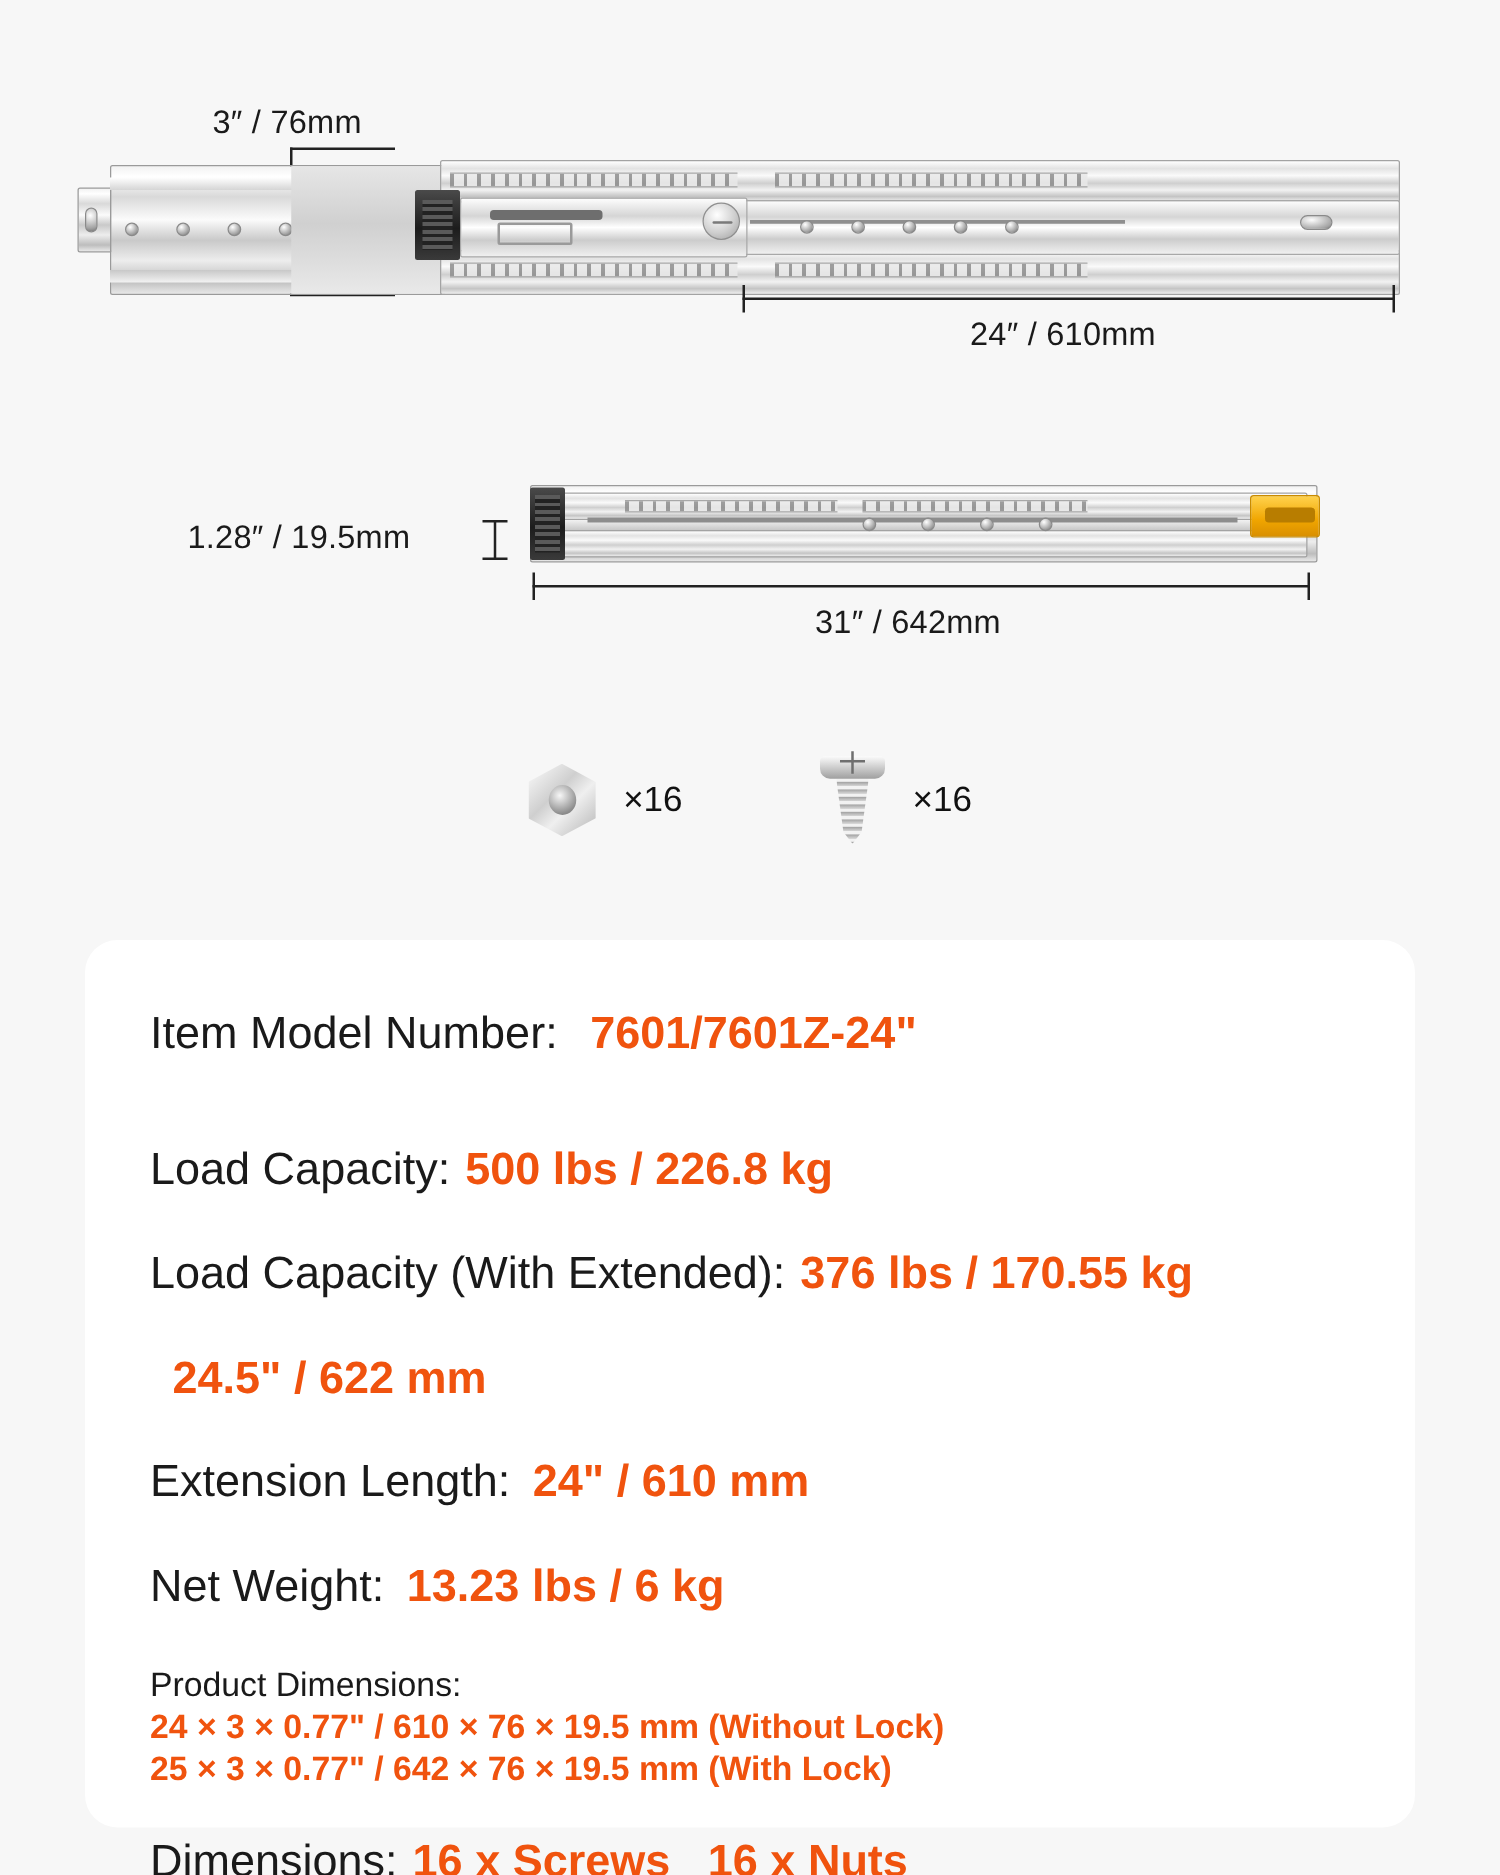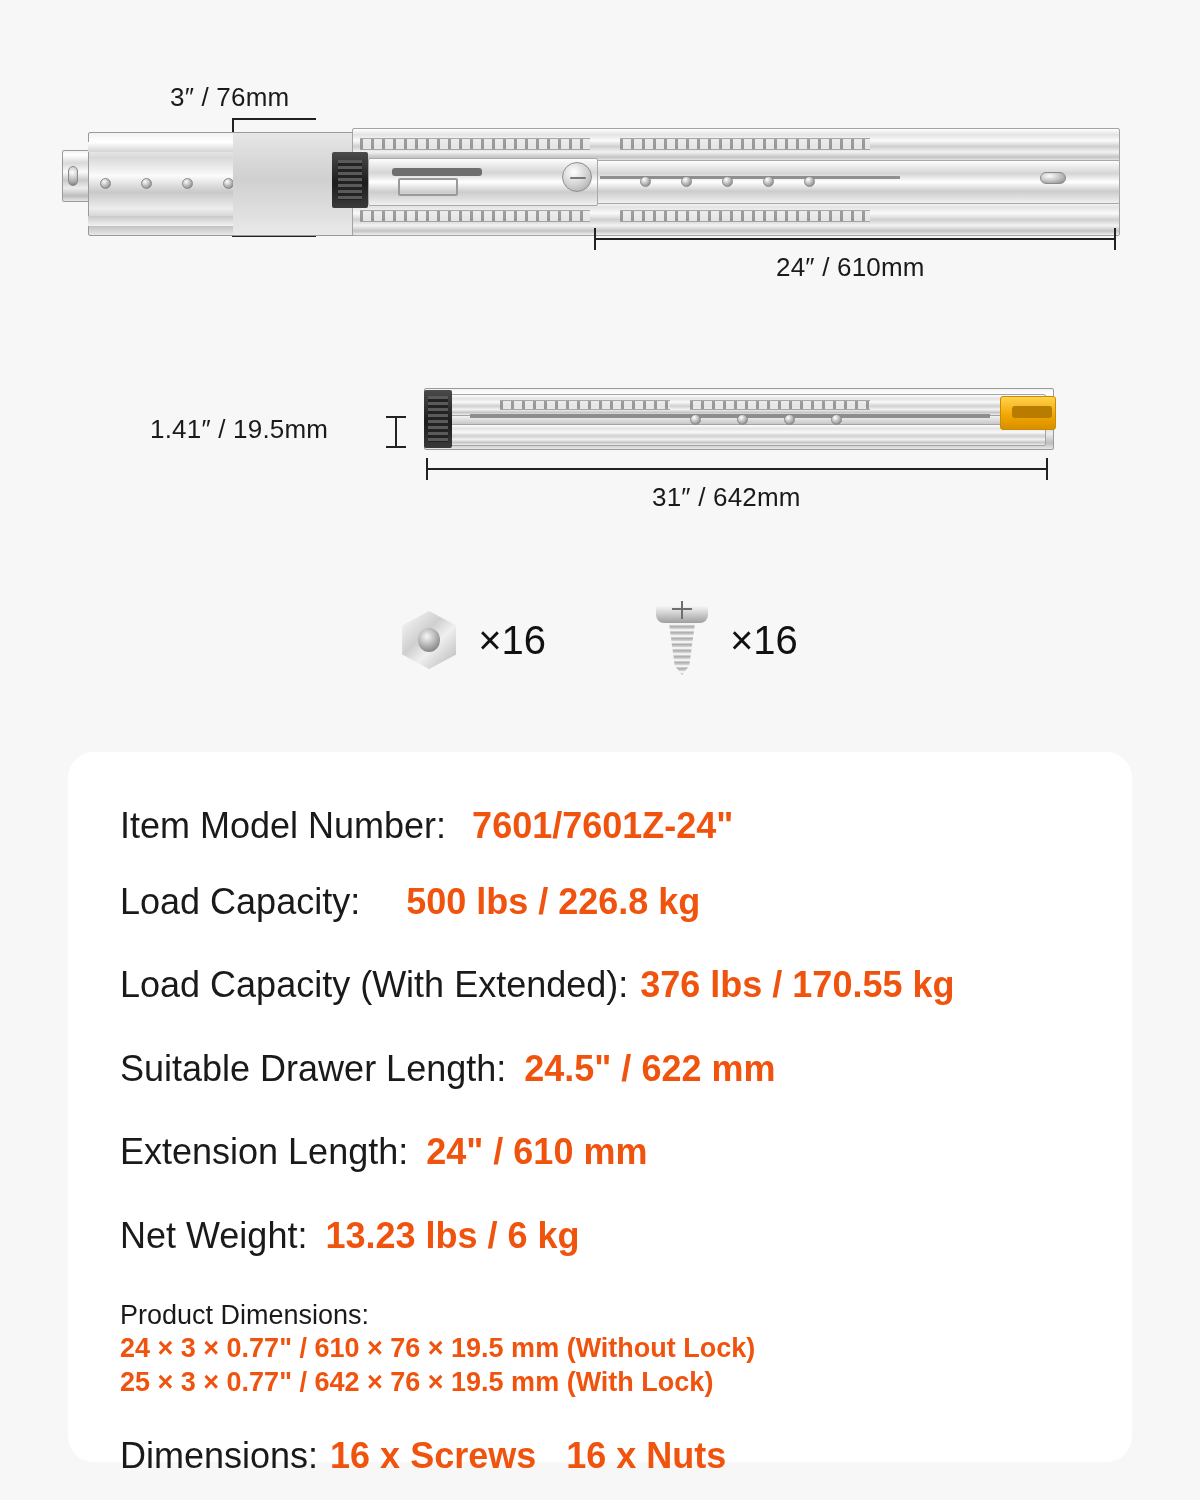--- a/index.html
+++ b/index.html
@@ -130,21 +130,21 @@
     content: "";
     position: absolute; left: 50%; top: -4px; transform: translateX(-50%);
     width: 2px; height: 18px; background: #6f6f6f;
   }
   .screw-shank {
     width: 26px; height: 52px; margin: 0 auto;
     background: repeating-linear-gradient(to bottom,
       #f2f2f2 0px, #f2f2f2 2px, #a8a8a8 3px, #d8d8d8 6px);
     clip-path: polygon(0 0, 100% 0, 78% 82%, 50% 100%, 22% 82%);
   }
-  .count-label { font-size: 40px; color: #111; }
+  .count-label { font-size: 28px; color: #111; }
 
   
   #spec-card {
     position: absolute;
     left: 68px; top: 752px;
     width: 1064px; height: 710px;
     background: #ffffff;
     border-radius: 26px;
   }
   .spec-row {
@@ -219,21 +219,21 @@
   <div class="detent-disc abs" style="left:562px; top:162px;"></div>
 
   <div class="abs tick-v" style="left:594px; top:228px; height:22px;"></div>
   <div class="abs tick-h" style="left:594px; top:238px; width:522px;"></div>
   <div class="abs tick-v" style="left:1114px; top:228px; height:22px;"></div>
   <div class="abs dim-label" style="left:776px; top:252px;">24″ / 610mm</div>
 </div>
 
 <div class="abs" id="bottom-slide-figure" style="left:0; top:330px; width:1200px; height:220px;">
 
-  <div class="abs dim-label" style="left:150px; top:84px;">1.41″ / 19.5mm</div>
+  <div class="abs dim-label" style="left:150px; top:84px;">1.28″ / 19.5mm</div>
   <div class="abs tick-h" style="left:386px; top:86px; width:20px;"></div>
   <div class="abs tick-v" style="left:395px; top:86px; height:32px;"></div>
   <div class="abs tick-h" style="left:386px; top:116px; width:20px;"></div>
 
   <div class="rail-outer abs" style="left:424px; top:58px; width:630px; height:62px;"></div>
   <div class="rail-mid abs" style="left:432px; top:64px; width:614px; height:22px;"></div>
   <div class="rail-mid abs" style="left:432px; top:94px; width:614px; height:22px;"></div>
   <div class="bearing-strip abs" style="left:500px; top:70px; width:170px; height:10px;"></div>
   <div class="bearing-strip abs" style="left:690px; top:70px; width:180px; height:10px;"></div>
   <div class="abs" style="left:470px; top:84px; width:520px; height:4px; background:#8d8d8d;"></div>
@@ -270,32 +270,31 @@
   </div>
 </div>
 
 <div id="spec-card">
 
   <div class="spec-row" style="margin-top:54px;">
     <span class="spec-key">Item Model Number:</span>
     <span class="spec-val" style="margin-left:26px;">7601/7601Z-24"</span>
   </div>
 
-  <div class="spec-row" style="margin-top:36px;gap:34px;">
+  <div class="spec-row" style="margin-top:69px;">
     <span class="spec-key">Load Capacity:</span>
     <span class="spec-val">500 lbs / 226.8 kg</span>
   </div>
 
   <div class="spec-row" style="margin-top:44px;">
     <span class="spec-key">Load Capacity (With Extended):</span>
     <span class="spec-val">376 lbs / 170.55 kg</span>
   </div>
 
   <div class="spec-row" style="margin-top:44px;">
-    <span class="spec-key">Suitable Drawer Length:</span>
     <span class="spec-val" style="margin-left:18px;">24.5" / 622 mm</span>
   </div>
 
   <div class="spec-row" style="margin-top:44px;">
     <span class="spec-key">Extension Length:</span>
     <span class="spec-val" style="margin-left:18px;">24" / 610 mm</span>
   </div>
 
   <div class="spec-row" style="margin-top:44px;">
     <span class="spec-key">Net Weight:</span>

